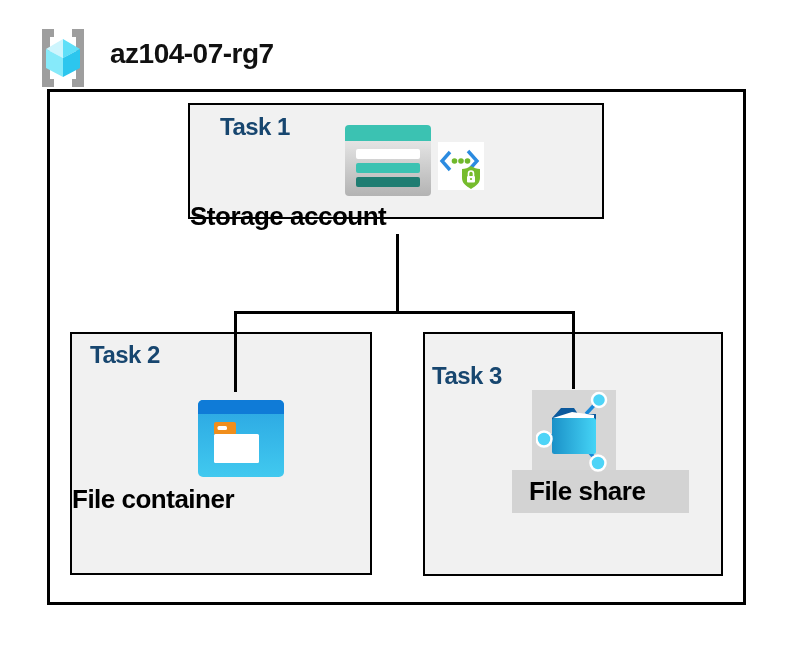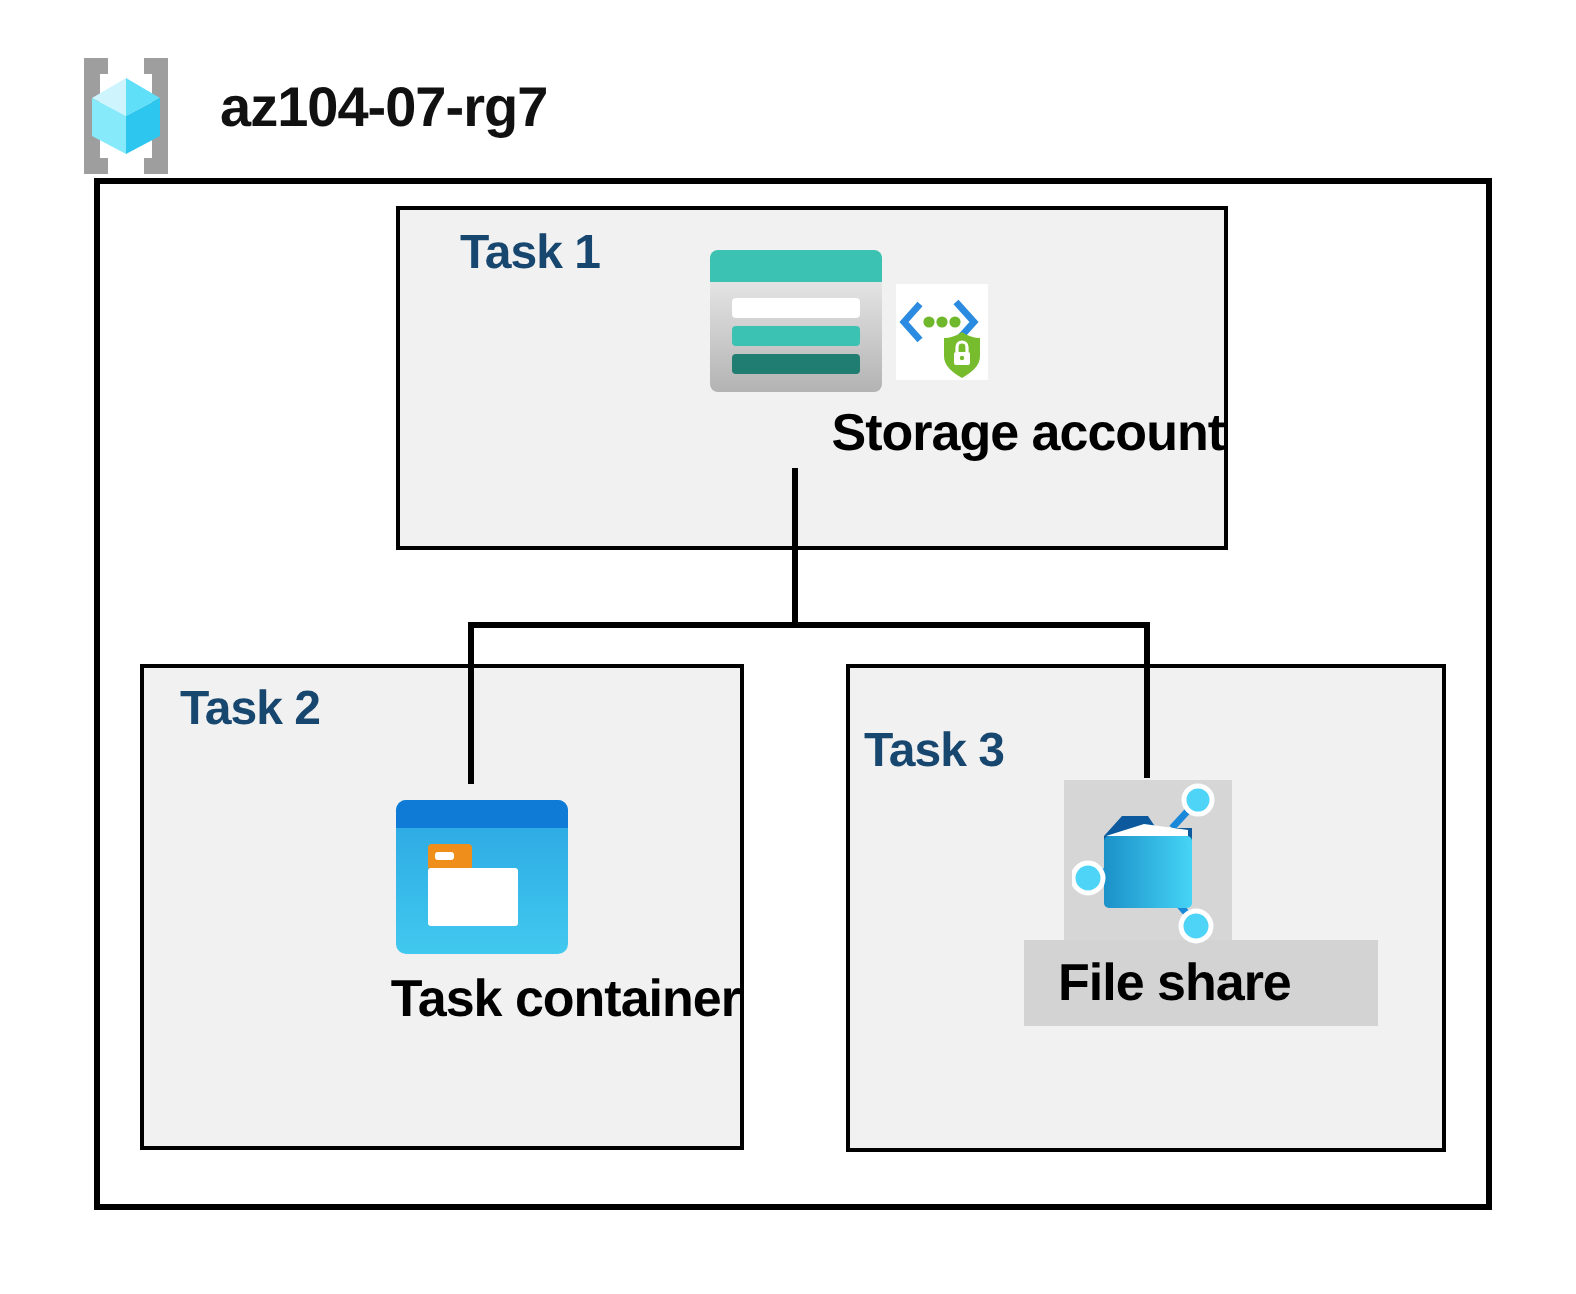--- a/index.html
+++ b/index.html
@@ -24,21 +24,21 @@
     box-sizing:border-box;z-index:2;
   }
   .task-label{
     position:absolute;font-size:24px;font-weight:700;color:#17466f;
     letter-spacing:-0.5px;z-index:4;
   }
   .item-label{
     position:absolute;font-size:26px;font-weight:700;color:#000;
     letter-spacing:-0.5px;z-index:6;
   }
-  .center{text-align:right;}
+  .center{text-align:left;}
   
   .conn{position:absolute;background:#000;z-index:5;}
   
   .backdrop{position:absolute;background:#d6d6d6;z-index:3;}
   .icon{position:absolute;z-index:6;}
   .sas-bg{background:#ffffff;}
 </style>
 </head>
 <body>
 
@@ -47,21 +47,21 @@
   <path d="M39 7 H47 V57 H39" fill="none" stroke="#9e9e9e" stroke-width="8"></path>
   <polygon points="30,13 30,32 13,23" fill="#cef5fd"></polygon>
   <polygon points="30,13 47,23 30,32" fill="#5fdff8"></polygon>
   <polygon points="13,23 30,32 30,51 13,42" fill="#86eafa"></polygon>
   <polygon points="47,23 30,32 30,51 47,42" fill="#2cc6ee"></polygon>
 </svg>
 <div class="abs rg-label">az104-07-rg7</div>
 
 <div class="abs outer-box"></div>
 
-<div class="task-box" style="left:198px;top:103px;width:416px;height:172px;">
+<div class="task-box" style="left:188px;top:103px;width:416px;height:116px;">
   <div class="task-label" style="left:30px;top:8px;">Task 1</div>
 
   <svg class="icon" style="left:155px;top:20px;" width="86" height="71" viewBox="0 0 86 71">
     <defs>
       <linearGradient id="sgBody" x1="0" y1="0" x2="0" y2="1">
         <stop offset="0" stop-color="#f2f2f2"></stop>
           <stop offset="1" stop-color="#b3b3b3"></stop>
       </linearGradient>
     </defs>
     <rect x="0" y="0" width="86" height="71" rx="4" fill="url(#sgBody)"></rect>
@@ -102,21 +102,21 @@
           <stop offset="1" stop-color="#41c9ef"></stop>
       </linearGradient>
     </defs>
     <rect x="0" y="0" width="86" height="77" rx="5" fill="url(#bcBody)"></rect>
     <path d="M5 0 h76 a5 5 0 0 1 5 5 v9 H0 V5 a5 5 0 0 1 5 -5 z" fill="#0f7bd7"></path>
     <rect x="16" y="22" width="22" height="13" rx="2" fill="#f08e1c"></rect>
     <rect x="19.5" y="26" width="9.5" height="4" rx="1.5" fill="#ffffff"></rect>
     <rect x="16" y="34" width="45" height="29" rx="1.5" fill="#ffffff"></rect>
   </svg>
 
-  <div class="item-label center" style="left:0;top:150px;width:100%;">Task container</div>
+  <div class="item-label center" style="left:0;top:150px;width:100%;">File container</div>
 </div>
 
 <div class="task-box" style="left:423px;top:332px;width:300px;height:244px;">
   <div class="task-label" style="left:7px;top:8px;margin-top:20px;">Task 3</div>
 
   <div class="backdrop" style="left:107px;top:56px;width:84px;height:80px;"></div>
   <div class="backdrop" style="left:87px;top:136px;width:177px;height:43px;background:#d3d3d3;"></div>
 
   <svg class="icon" style="left:111px;top:54px;" width="76" height="86" viewBox="0 0 76 86">
     <defs>

